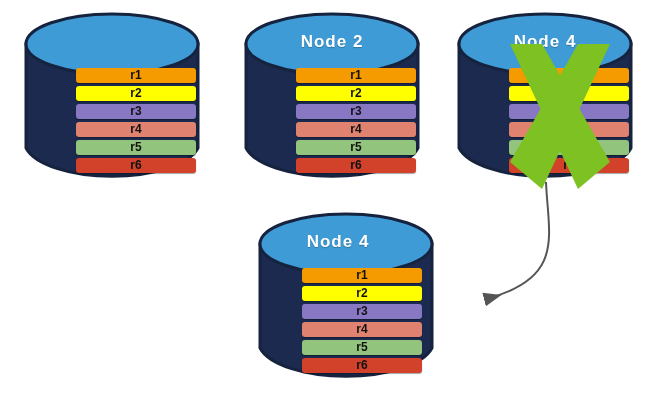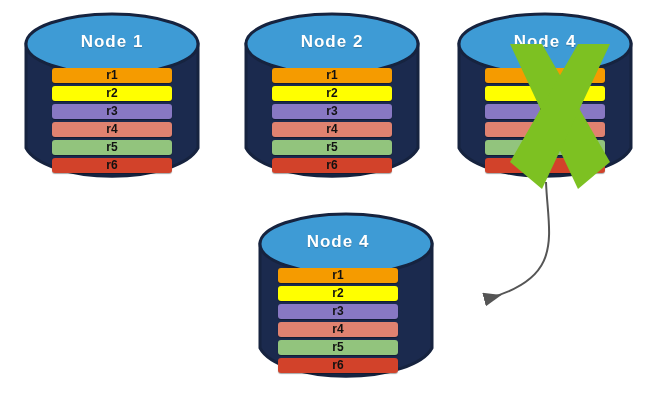--- a/index.html
+++ b/index.html
@@ -33,20 +33,21 @@
     font-weight: bold;
     font-size: 17px;
     letter-spacing: 1px;
     text-shadow: 0 1px 1px rgba(0,0,0,0.25);
     pointer-events: none;
   }
   .rows {
     position: absolute;
     left: 0;
     width: 100%;
+    padding-left: 24px;
   }
   .row {
     position: relative;
     height: 15px;
     margin: 0 auto 3px auto;
     border-radius: 3px;
     box-shadow: 0 1px 1px rgba(0,0,0,0.35);
   }
   .row-label {
     position: absolute;
@@ -76,21 +77,20 @@
 </head>
 <body>
 
 <div id="canvas">
 
   <div class="node" style="left:24px; top:8px; width:176px; height:176px;">
     <svg width="176" height="176" viewBox="0 0 176 176">
       <path d="M2,36 L2,140 A88,36 0 0 0 174,140 L174,36 Z" fill="#1B2A4E" stroke="#16233F" stroke-width="3"></path>
       <ellipse cx="88" cy="36" rx="86" ry="30" fill="#3E9BD5" stroke="#16233F" stroke-width="3"></ellipse>
     </svg>
-    <div class="node-title" style="top:24px;">Node  1</div>
     <div class="rows" style="top:60px;">
       <div class="row" style="width:120px; background:#F59B00;">
           <span class="row-label">r1</span>
         </div>
       <div class="row" style="width:120px; background:#FFFF00;">
           <span class="row-label">r2</span>
         </div>
       <div class="row" style="width:120px; background:#8878C3;">
           <span class="row-label">r3</span>
         </div>

